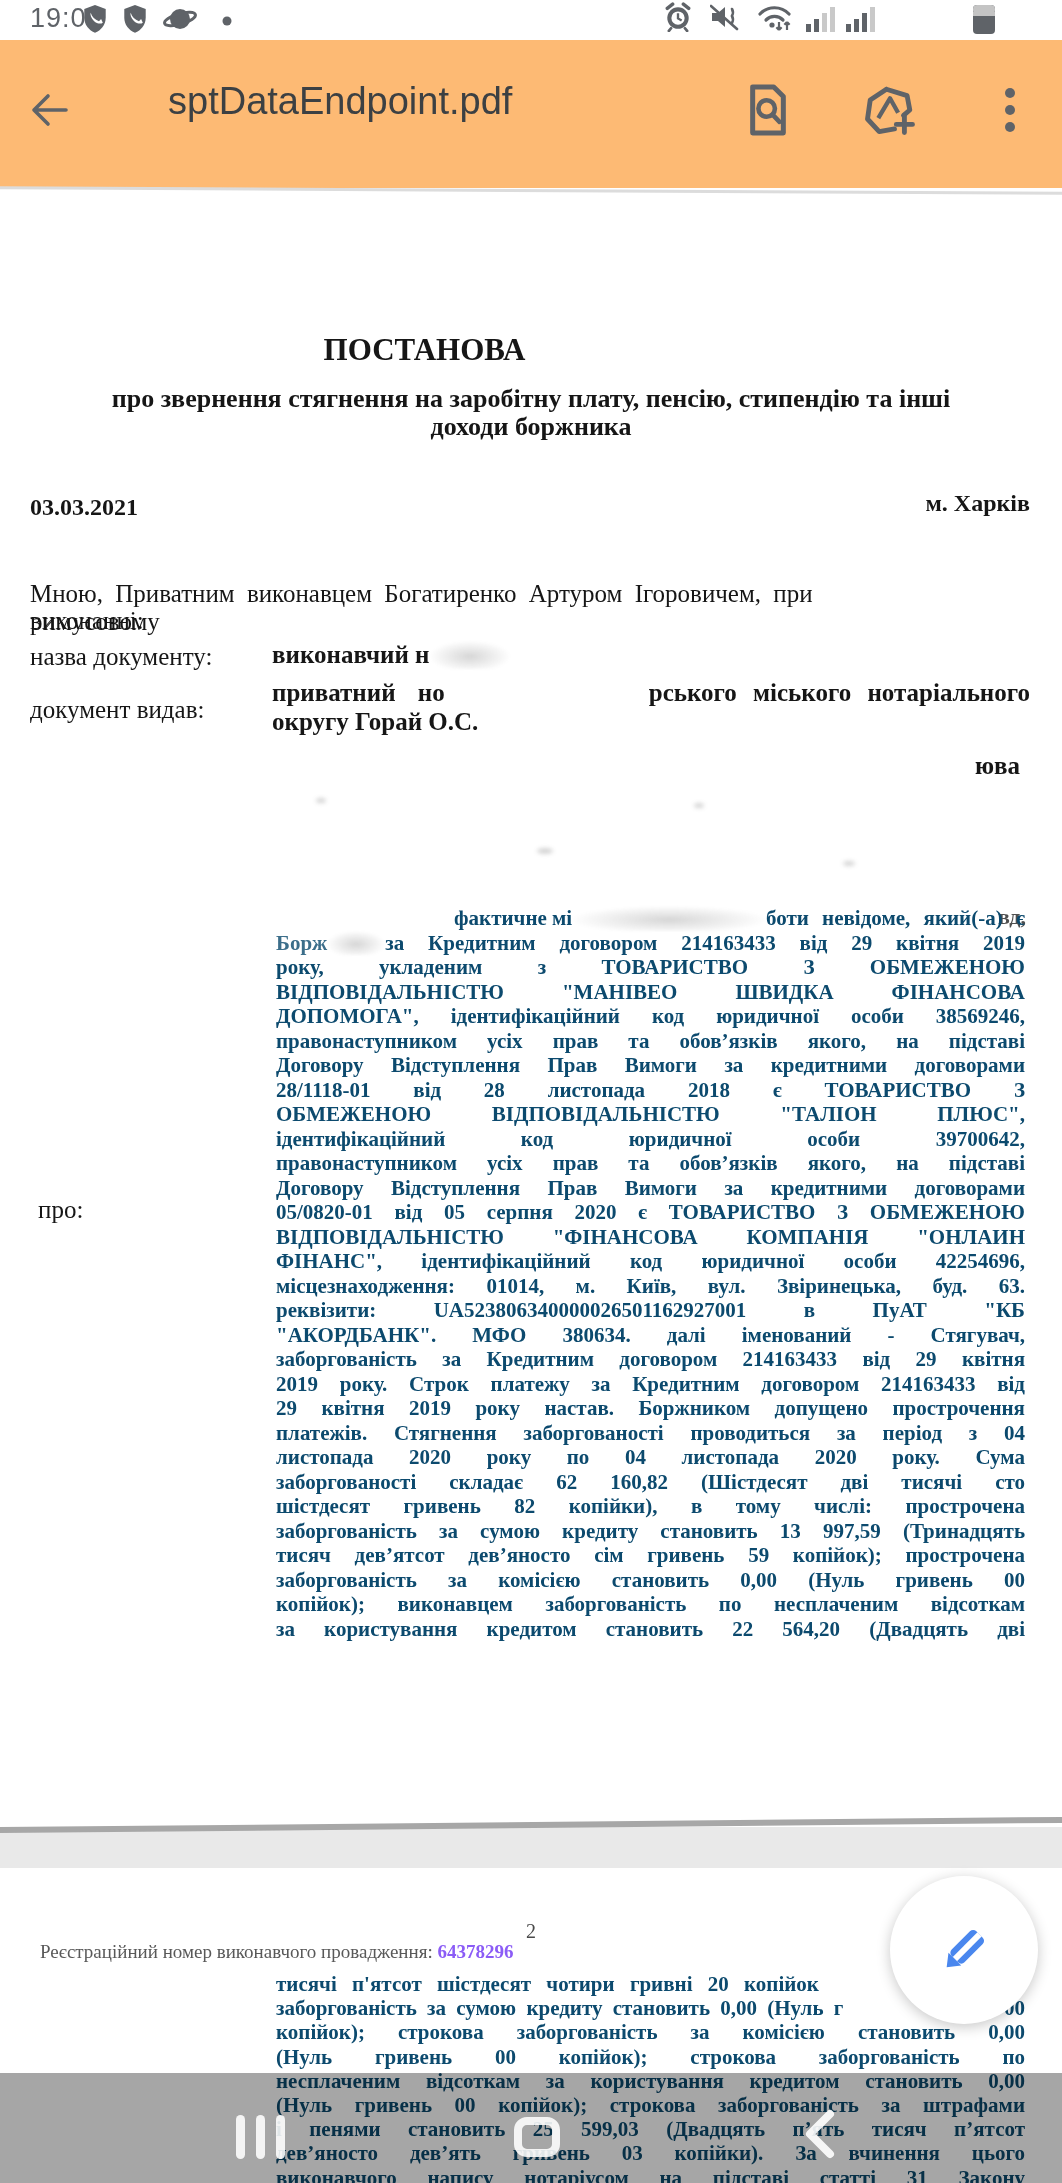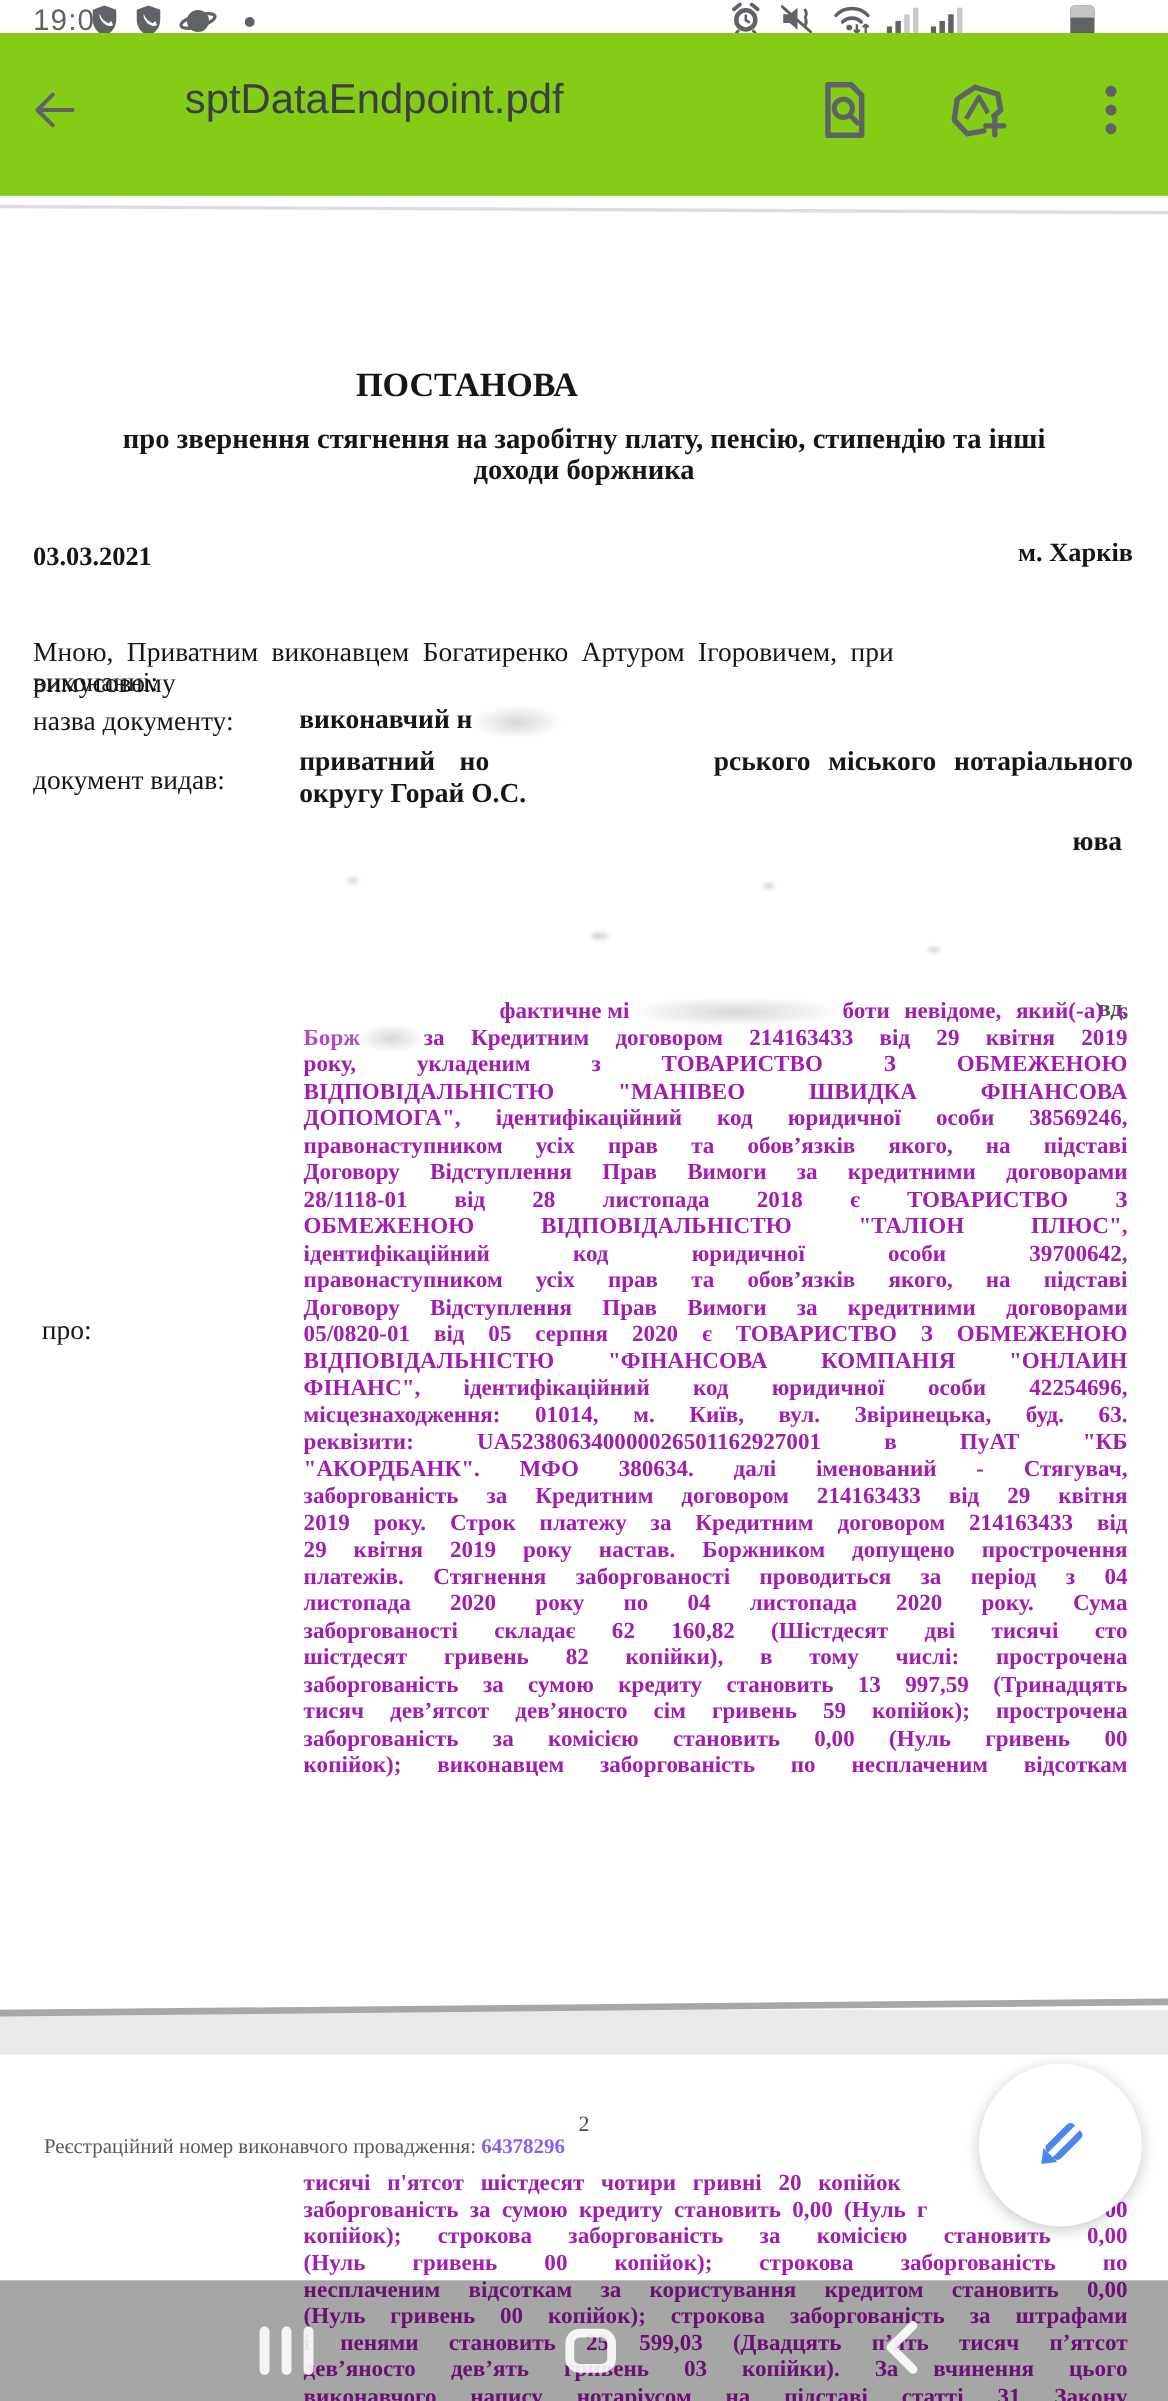--- a/index.html
+++ b/index.html
@@ -4,31 +4,31 @@
 <style>
   html,body{margin:0;padding:0;background:#fff;}
   body{width:1062px;height:2183px;position:relative;overflow:hidden;
        font-family:"Liberation Sans","DejaVu Sans",sans-serif;}
   
   .statusbar{position:absolute;left:0;top:0;width:1062px;height:40px;background:#fff;}
   .time{position:absolute;left:30px;top:3px;font-size:27px;color:#5f6368;letter-spacing:1px;}
   .pct{position:absolute;left:888px;top:4px;font-size:26px;color:#0369a1;margin-top:30px;}
   .sbicon{position:absolute;top:4px;}
   
-  .toolbar{position:absolute;left:0;top:30px;width:1062px;height:148px;background:#84cc16;}
+  .toolbar{position:absolute;left:0;top:40px;width:1062px;height:148px;background:#fdba74;}
   .apptitle{position:absolute;left:168px;top:40px;font-size:38px;color:#3c4043;}
   .tbbtn{position:absolute;top:42px;width:56px;height:56px;display:flex;align-items:center;justify-content:center;}
   .pageedge{position:absolute;left:-8px;top:189px;width:1078px;height:3px;background:#dcdcdc;transform:rotate(0.3deg);}
   
   .serif{font-family:"Liberation Serif","DejaVu Serif",serif;color:#161616;}
   .b{font-weight:bold;}
   .docline{position:absolute;white-space:nowrap;}
   .para{position:absolute;left:276px;width:749px;}
   .para .pl{font-family:"Liberation Serif","DejaVu Serif",serif;font-weight:bold;
-            font-size:21px;line-height:24.5px;height:24.5px;color:#a21caf;
+            font-size:21px;line-height:24.5px;height:24.5px;color:#0c4a6e;
             text-align:justify;text-align-last:justify;overflow:visible;}
   .para2 .pl{line-height:24.2px;height:24.2px;}
   .flexline{display:flex;align-items:baseline;}
   .smudge{background:radial-gradient(ellipse at 50% 55%,rgba(110,110,110,0.28),rgba(255,255,255,0) 72%);
           filter:blur(1px);align-self:stretch;}
   .speck{position:absolute;background:rgba(60,60,60,0.22);filter:blur(2px);border-radius:50%;}
   
   .sep-line{position:absolute;left:-8px;top:1822px;width:1080px;height:6px;background:#a7a7a7;transform:rotate(-0.55deg);}
   .sep-band{position:absolute;left:0;top:1827px;width:1062px;height:41px;background:#e9e9e9;}
   
@@ -221,20 +221,21 @@
         <div class="pl">2019 року. Строк платежу за Кредитним договором 214163433 від</div>
         <div class="pl">29 квітня 2019 року настав. Боржником допущено прострочення</div>
         <div class="pl">платежів. Стягнення заборгованості проводиться за період з 04</div>
         <div class="pl">листопада 2020 року по 04 листопада 2020 року. Сума</div>
         <div class="pl">заборгованості складає 62 160,82 (Шістдесят дві тисячі сто</div>
         <div class="pl">шістдесят гривень 82 копійки), в тому числі: прострочена</div>
         <div class="pl">заборгованість за сумою кредиту становить 13 997,59 (Тринадцять</div>
         <div class="pl">тисяч дев’ятсот дев’яносто сім гривень 59 копійок); прострочена</div>
         <div class="pl">заборгованість за комісією становить 0,00 (Нуль гривень 00</div>
         <div class="pl">копійок); виконавцем заборгованість по несплаченим відсоткам</div>
+        <div class="pl">за користування кредитом становить 22 564,20 (Двадцять дві</div>
       </div>
   </div>
 
   <div class="speck" style="left:537px;top:848px;width:16px;height:6px;"></div>
   <div class="speck" style="left:843px;top:861px;width:12px;height:5px;"></div>
   <div class="speck" style="left:316px;top:798px;width:10px;height:5px;"></div>
   <div class="speck" style="left:694px;top:803px;width:10px;height:5px;"></div>
 </div>
 
 <div class="sep-band"></div>

